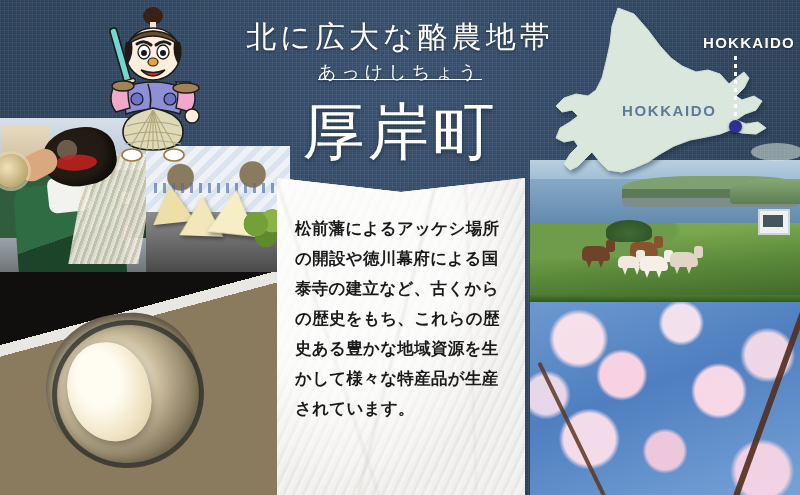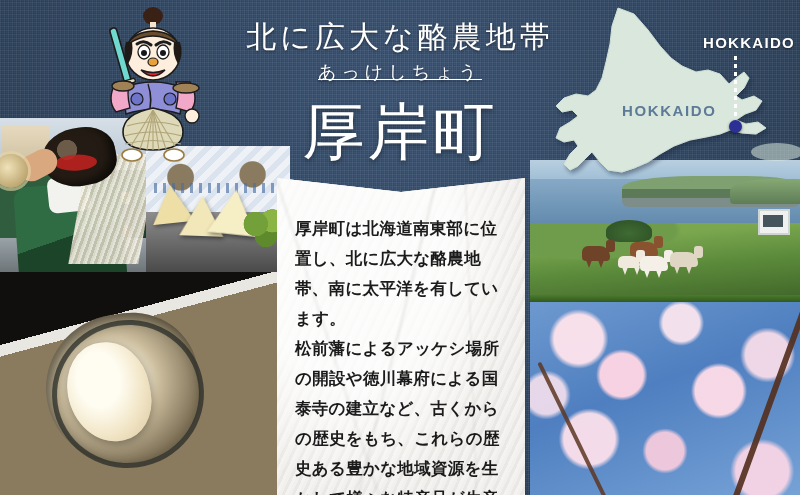--- a/index.html
+++ b/index.html
@@ -353,18 +353,17 @@
       </g>
     </g>
 
     <ellipse cx="36" cy="151" rx="10" ry="6" fill="#fff" stroke="#9b7d42" stroke-width="1.6"></ellipse>
     <ellipse cx="78" cy="151" rx="10" ry="6" fill="#fff" stroke="#9b7d42" stroke-width="1.6"></ellipse>
   </svg>
 
   <div id="textcard">
     <div class="scratch"></div>
     <div class="bodytext">
-      <p>厚岸町は北海道南東部に位置し、北に広大な酪農地帯、南に太平洋を有しています。</p>
       <p>松前藩によるアッケシ場所の開設や徳川幕府による国泰寺の建立など、古くからの歴史をもち、これらの歴史ある豊かな地域資源を生かして様々な特産品が生産されています。</p>
     </div>
   </div>
 
 </div>
 
 </body></html>

